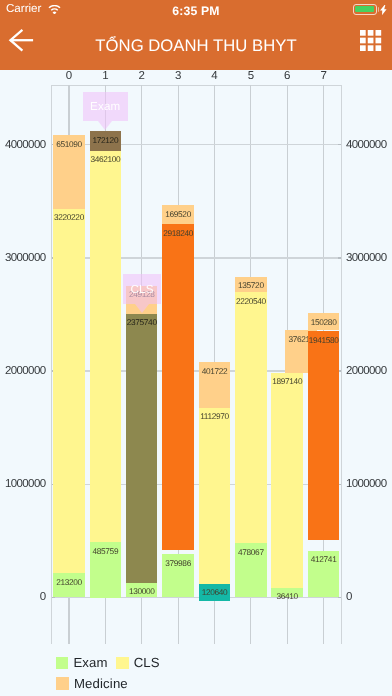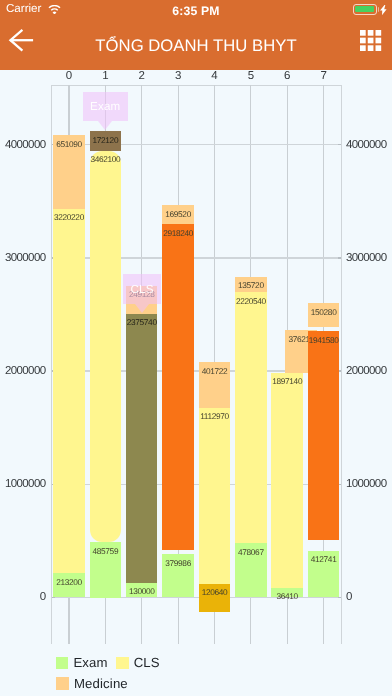--- a/index.html
+++ b/index.html
@@ -155,21 +155,21 @@
             <span>3220220</span>
           </div>
         <div class="seg" style="top:49.94px;height:73.67px;background:#ffd08a;">
             <span>651090</span>
           </div>
       </div>
       <div class="bargroup" style="left:89.61px;width:31.50px;">
         <div class="seg" style="top:457.14px;height:56px;background:#c2fe8c;">
             <span>485759</span>
           </div>
-        <div class="seg" style="top:65.40px;height:391.74px;background:#fff68f;border-radius:12px;">
+        <div class="seg" style="top:65.40px;height:391.74px;background:#fff68f;">
             <span>3462100</span>
           </div>
         <div class="seg" style="top:45.92px;height:19.48px;background:#ffd08a;filter:brightness(.552);">
             <span>172120</span>
           </div>
       </div>
       <div class="bargroup" style="left:125.99px;width:31.50px;">
         <div class="seg" style="top:497.39px;height:14.71px;background:#c2fe8c;">
             <span>130000</span>
           </div>
@@ -185,21 +185,21 @@
             <span>379986</span>
           </div>
         <div class="seg" style="top:138.91px;height:326px;background:#f97316;">
             <span>2918240</span>
           </div>
         <div class="seg" style="top:119.72px;height:19.18px;background:#ffd08a;">
             <span>169520</span>
           </div>
       </div>
       <div class="bargroup" style="left:198.74px;width:31.50px;">
-        <div class="seg" style="top:498.45px;height:28px;background:#eab308;">
+        <div class="seg" style="top:498.45px;height:17px;background:#14b8a6;">
             <span>120640</span>
           </div>
         <div class="seg" style="top:322.28px;height:176.17px;background:#fff68f;">
             <span>1112970</span>
           </div>
         <div class="seg" style="top:276.83px;height:45.45px;background:#ffd08a;">
             <span>401722</span>
           </div>
       </div>
       <div class="bargroup" style="left:235.11px;width:31.50px;">
@@ -224,21 +224,21 @@
             <span>376214</span>
           </div>
       </div>
       <div class="bargroup" style="left:307.86px;width:31.50px;">
         <div class="seg" style="top:465.40px;height:46.70px;background:#c2fe8c;">
             <span>412741</span>
           </div>
         <div class="seg" style="top:245.71px;height:209px;background:#f97316;">
             <span>1941580</span>
           </div>
-        <div class="seg" style="top:218px;height:24px;background:#ffd08a;">
+        <div class="seg" style="top:228px;height:17.00px;background:#ffd08a;">
             <span>150280</span>
           </div>
       </div>
     </div>
     <div class="tip" style="left:82.8px;top:21.6px;width:44.8px;height:29.3px;">
       <div class="tipbox" style="height:29.3px;">
           <b>Exam</b>
         </div>
       <div class="tiparrow" style="top:29.3px;margin-left:-7.7px;border-left-width:7.7px;border-right-width:7.7px;border-top:9.3px solid rgba(240,193,249,.56);"></div>
     </div>

